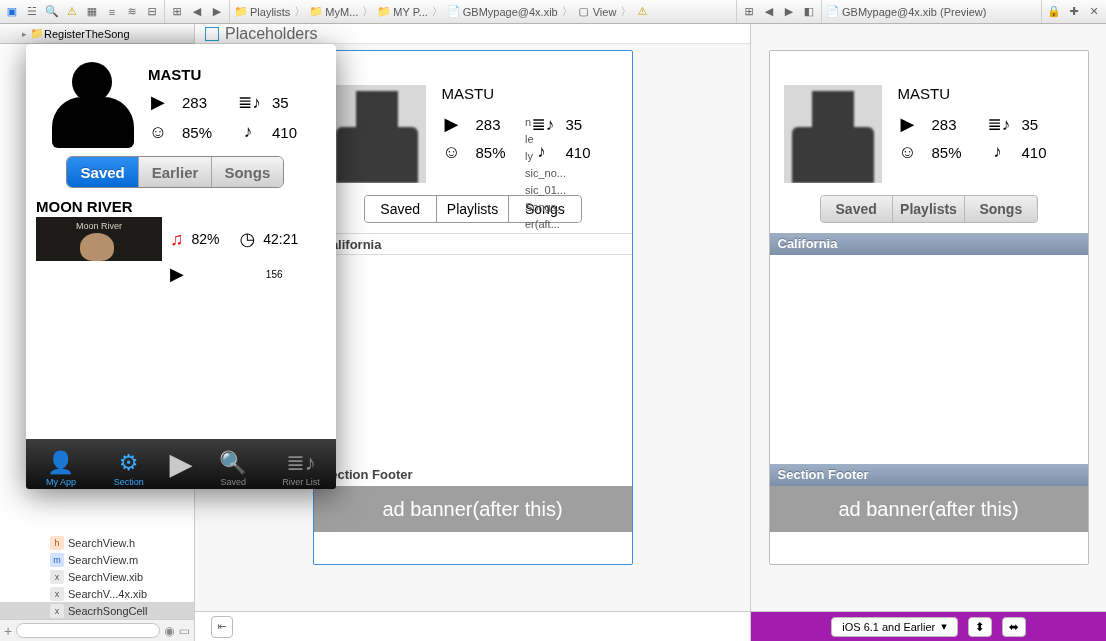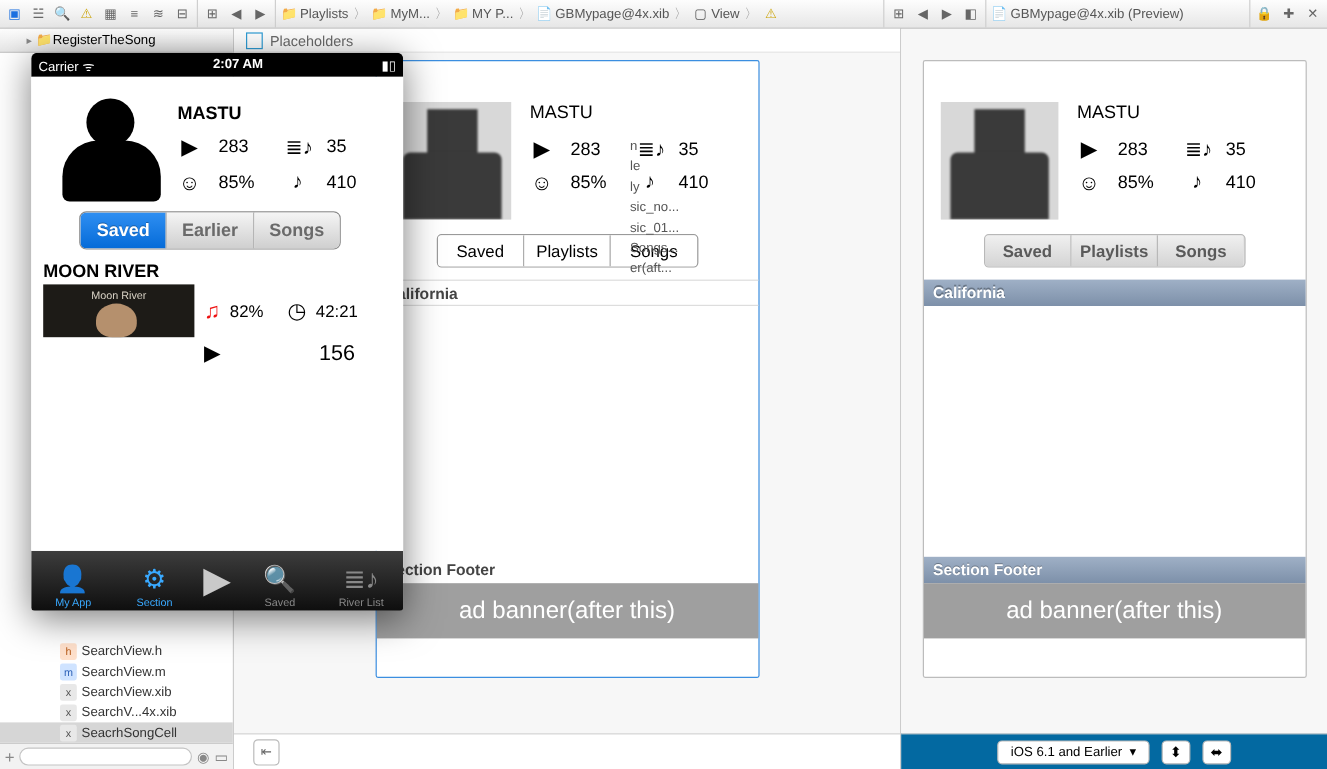--- a/index.html
+++ b/index.html
@@ -67,26 +67,26 @@
   .sec-foot { height:22px; font-size:13px; padding:3px 8px; color:#444; font-weight:600;}
   .preview .sec-foot { background:linear-gradient(#9fb0c6,#7d90a9); color:#fff; text-shadow:0 -1px 0 rgba(0,0,0,.3); }
   .ad-banner { height:46px; background:#9f9f9f; color:#fff; display:flex;align-items:center;justify-content:center; font-size:20px;}
   .device-frame .spacer { flex:1; }
 
   
   .zoom-bar { height:30px; border-top:1px solid #ccc; display:flex; align-items:center; padding-left:16px; gap:10px; background:#fff;}
   .zoom-btn { width:22px;height:22px;border:1px solid #bbb;border-radius:4px;display:flex;align-items:center;justify-content:center;color:#666;font-size:11px;}
 
   
-  .rsel-bar { height:30px; border-top:1px solid #ccc; display:flex; align-items:center; justify-content:center; gap:10px; background:#0369a1;}
+  .rsel-bar { height:30px; border-top:1px solid #ccc; display:flex; align-items:center; justify-content:center; gap:10px; background:#a21caf;}
   .rsel { height:20px; padding:0 10px; border:1px solid #bbb; border-radius:4px; font-size:11px; display:flex;align-items:center;gap:6px;background:#fff;}
   .rbtn { width:24px;height:20px;border:1px solid #bbb;border-radius:4px;display:flex;align-items:center;justify-content:center;font-size:12px;background:#fff;}
 
   
-  .placeholders { position:absolute; left:0; top:0; height:20px; background:#fff; border-bottom:1px solid #e4e4e4; display:flex; align-items:center; padding-left:10px; font-size:12px; color:#6a6a6a; gap:6px; width:100%;}
+  .placeholders { position:absolute; left:0; top:0; height:20px; background:#fff; border-bottom:1px solid #e4e4e4; display:flex; align-items:center; padding-left:10px; font-size:16px; color:#6a6a6a; gap:6px; width:100%;}
   .pl-cube { width:14px;height:14px;border:1.5px solid #2e9dd6;transform:rotate(0deg);}
 
   
   .bg-files { position:absolute; left:330px; top:90px; font-size:11px; color:#555; line-height:17px; }
 
   
   .sim-window { position:absolute; left:26px; top:44px; width:310px; box-shadow:0 6px 30px rgba(0,0,0,.5); border-radius:5px 5px 3px 3px; overflow:hidden;}
   .sim-title { height:22px; background:linear-gradient(#4a4a4a,#2c2c2c); color:#e8e8e8; font-size:11px; display:flex;align-items:center;justify-content:center; text-shadow:0 -1px 0 #000;}
   .sim-statusbar { height:20px; background:#000; color:#fff; font-size:11px; display:flex;align-items:center;justify-content:space-between; padding:0 6px;}
   .sim-nav { height:44px; background:#000; color:#fff; display:flex;align-items:center;justify-content:center; font-size:17px; font-weight:600;}
@@ -317,25 +317,20 @@
         <span>iOS 6.1 and Earlier</span>
           <span>▾</span>
       </div>
       <div class="rbtn">⬍</div>
       <div class="rbtn">⬌</div>
     </div>
   </div>
 </div>
 
 <div class="sim-window">
-  <div class="sim-statusbar">
-    <span><span>Carrier</span> <span>ᯤ</span></span>
-    <span style="font-weight:600;">2:07 AM</span>
-    <span>▮▯</span>
-  </div>
   <div class="sim-body">
     <div class="sp-area">
       <div class="sp-avatar">
           <div class="h"></div>
           <div class="b"></div>
         </div>
       <div class="sp-stats">
         <div class="uname">MASTU</div>
         <div class="stat-row">
           <div class="stat-ico">▶</div>
@@ -365,21 +360,21 @@
         <div style="color:#e11;font-size:18px;">♫</div>
         <div style="font-size:14px;width:40px;">82%</div>
         <div style="font-size:18px;">◷</div>
         <div style="font-size:14px;">42:21</div>
       </div>
       <div class="song-line" style="margin-top:2px;">
         <div style="width:126px;"></div>
         <div style="font-size:18px;">▶</div>
         <div style="width:40px;"></div>
           <div style="width:18px;"></div>
-        <div style="font-size:18px;text-align:center;">156</div>
+        <div style="font-size:10px;text-align:center;">156</div>
       </div>
     </div>
   </div>
   <div class="sim-tabbar">
     <div class="tab active">
         <div class="ti">👤</div>
         <span>My App</span>
       </div>
     <div class="tab active">
         <div class="ti">⚙</div>

